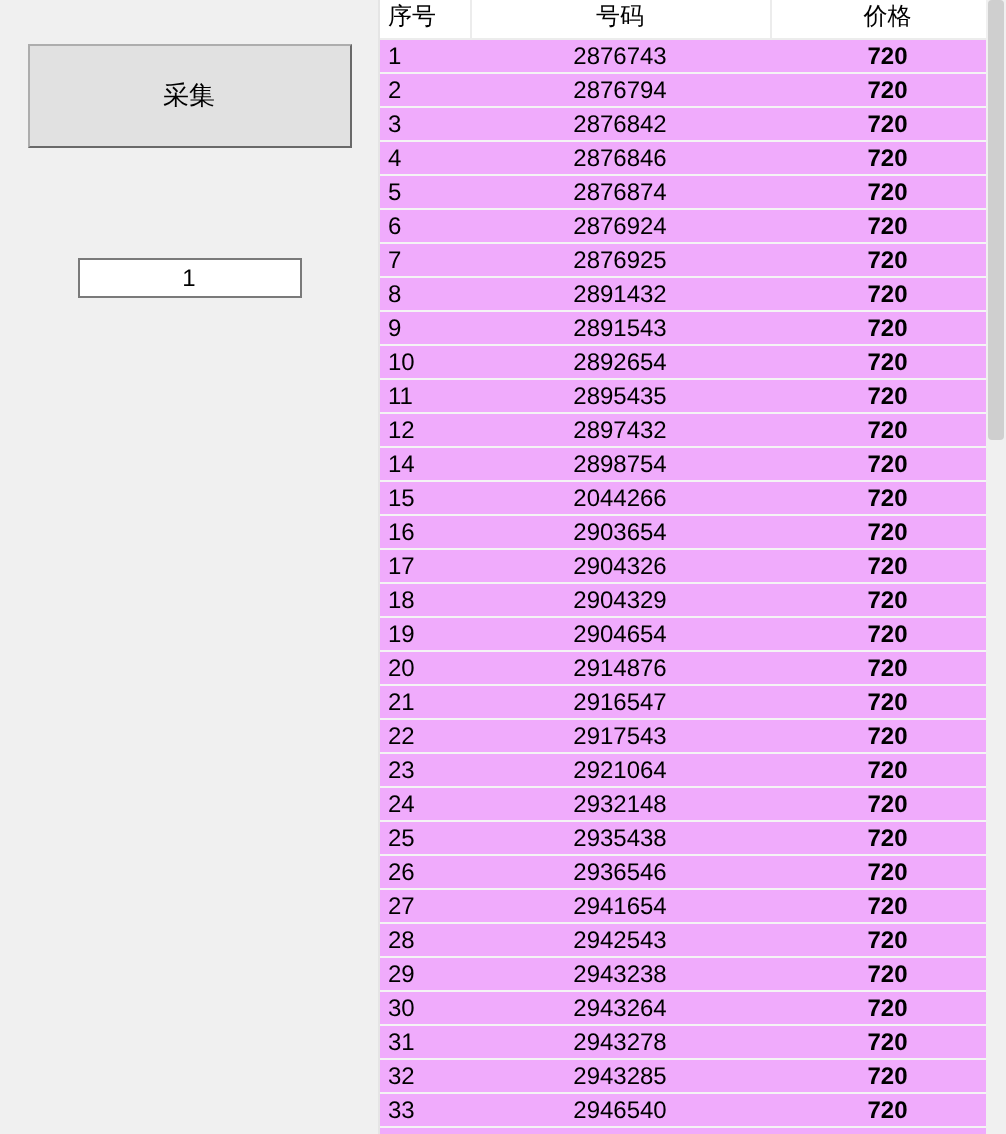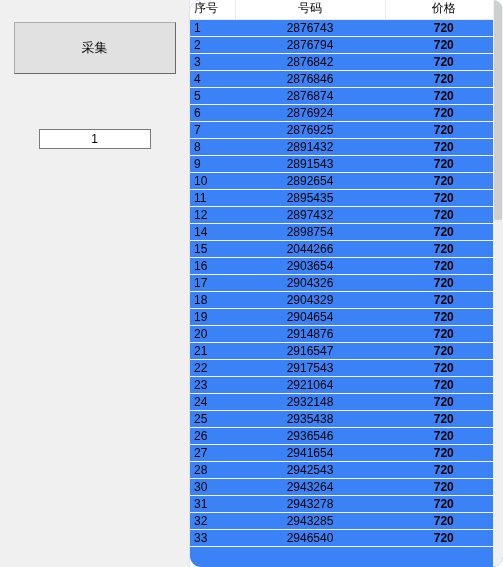--- a/index.html
+++ b/index.html
@@ -49,24 +49,23 @@
     border: 1px solid #7a7a7a;
     background: #fff;
     text-align: center;
     font-family: inherit;
     font-size: 12px;
     padding: 0;
     box-sizing: border-box;
   }
   .right-panel {
     flex: 1;
-    background: #3b82f6;
+    background: #f0abfc;
     overflow: hidden;
     position: relative;
-    border-radius: 11px;
   }
   table {
     border-collapse: collapse;
     width: 100%;
     table-layout: fixed;
   }
   thead th {
     font-weight: normal;
     text-align: left;
     background: #fff;
@@ -266,20 +265,25 @@
             <td class="idx-cell">27</td>
             <td class="num-cell">2941654</td>
             <td class="price-cell">720</td>
           </tr>
           <tr>
             <td class="idx-cell">28</td>
             <td class="num-cell">2942543</td>
             <td class="price-cell">720</td>
           </tr>
           <tr>
+            <td class="idx-cell">29</td>
+            <td class="num-cell">2943238</td>
+            <td class="price-cell">720</td>
+          </tr>
+          <tr>
             <td class="idx-cell">30</td>
             <td class="num-cell">2943264</td>
             <td class="price-cell">720</td>
           </tr>
           <tr>
             <td class="idx-cell">31</td>
             <td class="num-cell">2943278</td>
             <td class="price-cell">720</td>
           </tr>
           <tr>

